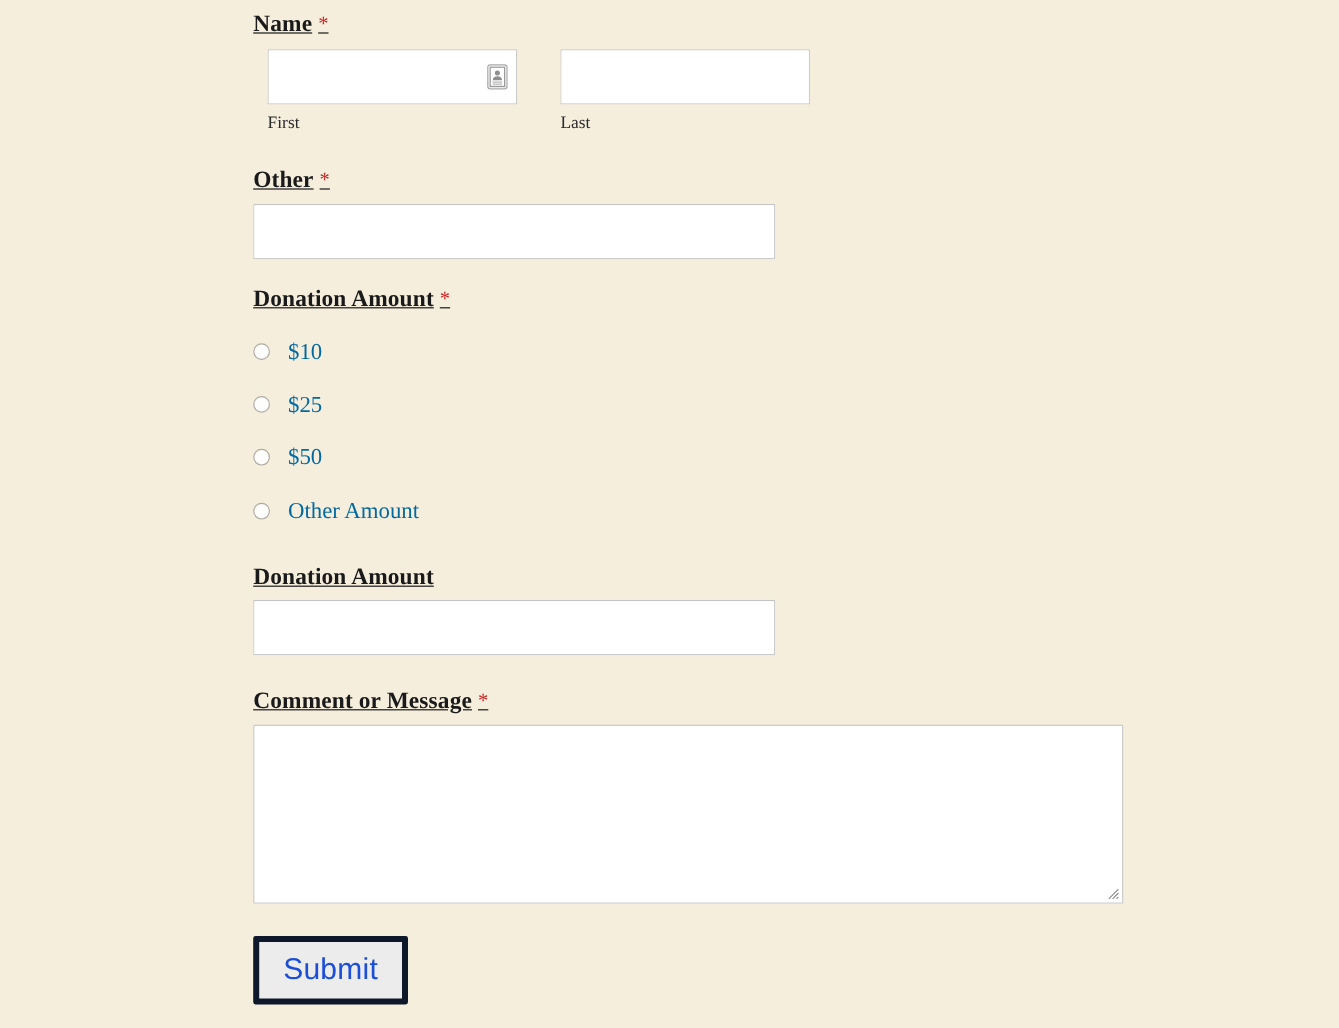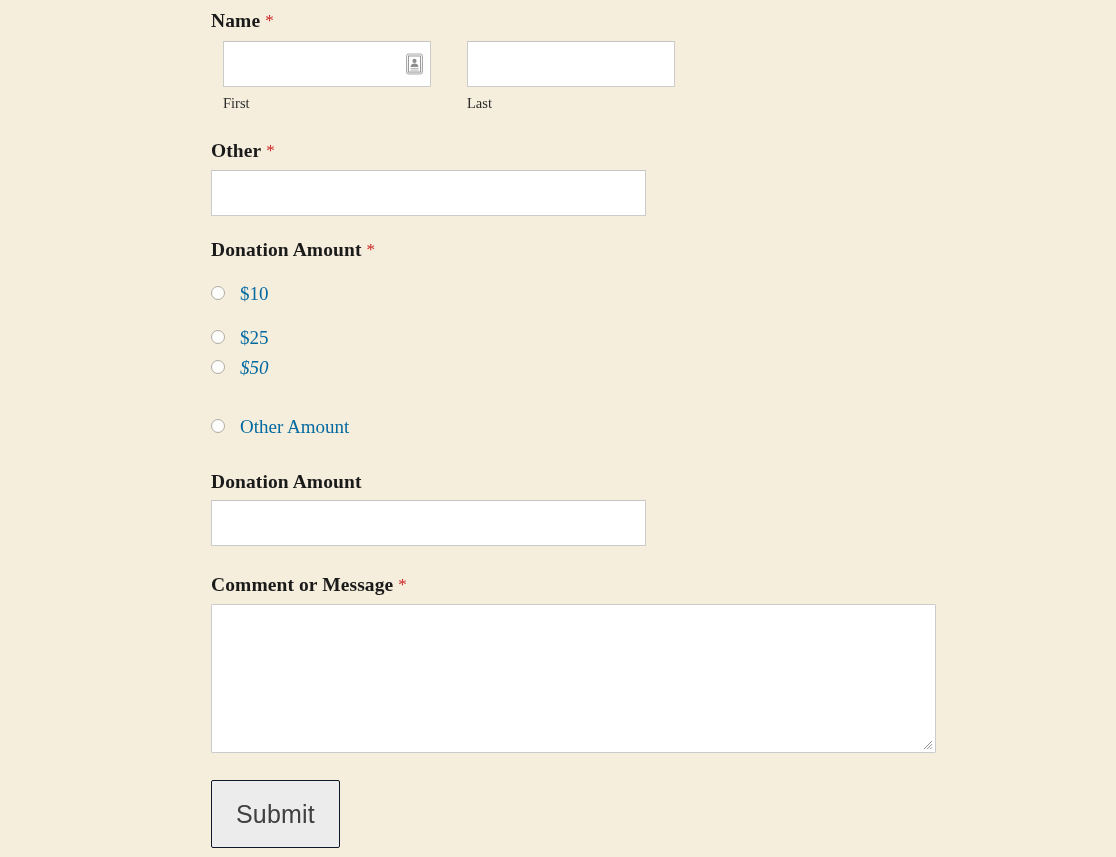--- a/index.html
+++ b/index.html
@@ -26,20 +26,21 @@
   
   .field-label {
     font-family: "Liberation Serif", "DejaVu Serif", serif;
     font-weight: bold;
     font-size: 19.5px;
     color: #1a1a1a;
     letter-spacing: 0.1px;
     line-height: 1;
     display: block;
     white-space: nowrap;
+    text-decoration: underline;
   }
   .req {
     color: #cc1f1f;
     font-weight: normal;
     font-size: 17px;
     margin-left: 5px;
     font-family: "Liberation Serif", "DejaVu Serif", serif;
     vertical-align: 1px;
   }
 
@@ -160,26 +161,26 @@
     bottom: 3px;
     width: 12px;
     height: 12px;
     pointer-events: none;
   }
 
   
   .submit-btn {
     font-family: "Liberation Sans", "DejaVu Sans", sans-serif;
     font-size: 25px;
-    color: #404040;
+    color: #1d4ed8;
     background: #ececec;
-    border: 1px solid #0f172a;
+    border: 5px solid #0f172a;
     border-radius: 2px;
     width: 129px;
-    height: 68px;
+    height: 57px;
     line-height: 1;
     padding: 0;
     cursor: pointer;
     display: block;
     letter-spacing: 0.2px;
   }
 
   
   .blk { position: absolute; left: 0; }
 </style>
@@ -227,21 +228,21 @@
   <div class="radio-row blk" style="top:283px;">
     <span class="radio-dot"></span>
     <span class="radio-label">$10</span>
   </div>
 
   <div class="radio-row blk" style="top:327px;">
     <span class="radio-dot"></span>
     <span class="radio-label">$25</span>
   </div>
 
-  <div class="radio-row blk" style="top:357px;font-style:italic;">
+  <div class="radio-row blk" style="top:371px;">
     <span class="radio-dot"></span>
     <span class="radio-label">$50</span>
   </div>
 
   <div class="radio-row blk" style="top:416px;">
     <span class="radio-dot"></span>
     <span class="radio-label">Other Amount</span>
   </div>
 
   <div class="blk" style="top:472px;">

